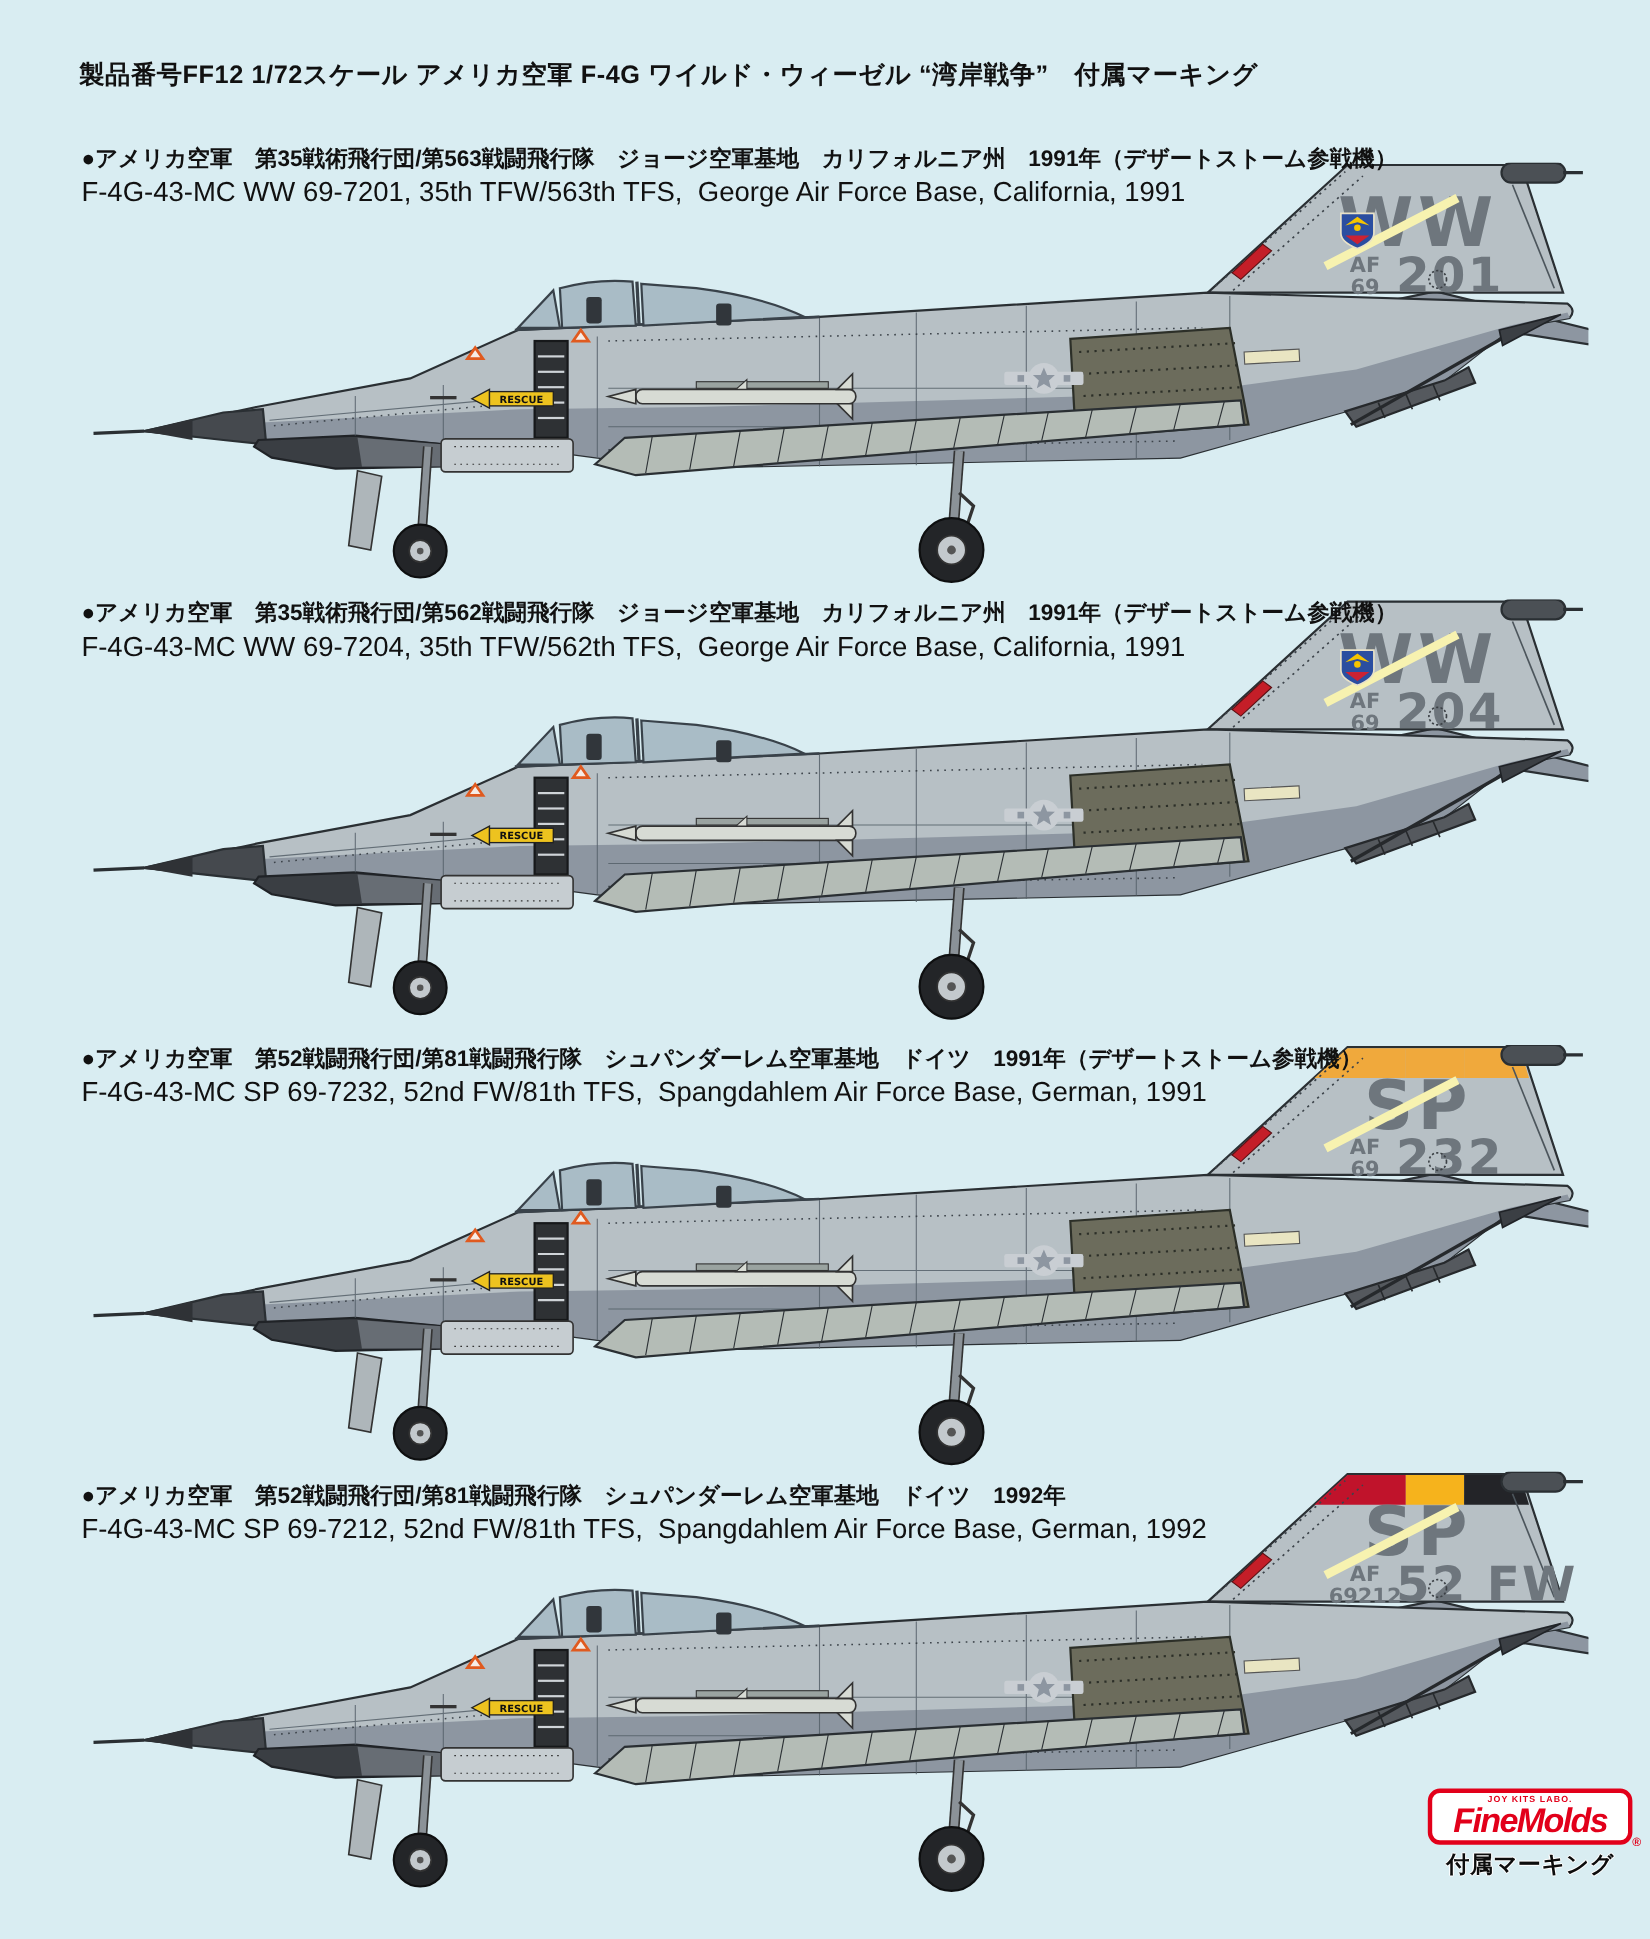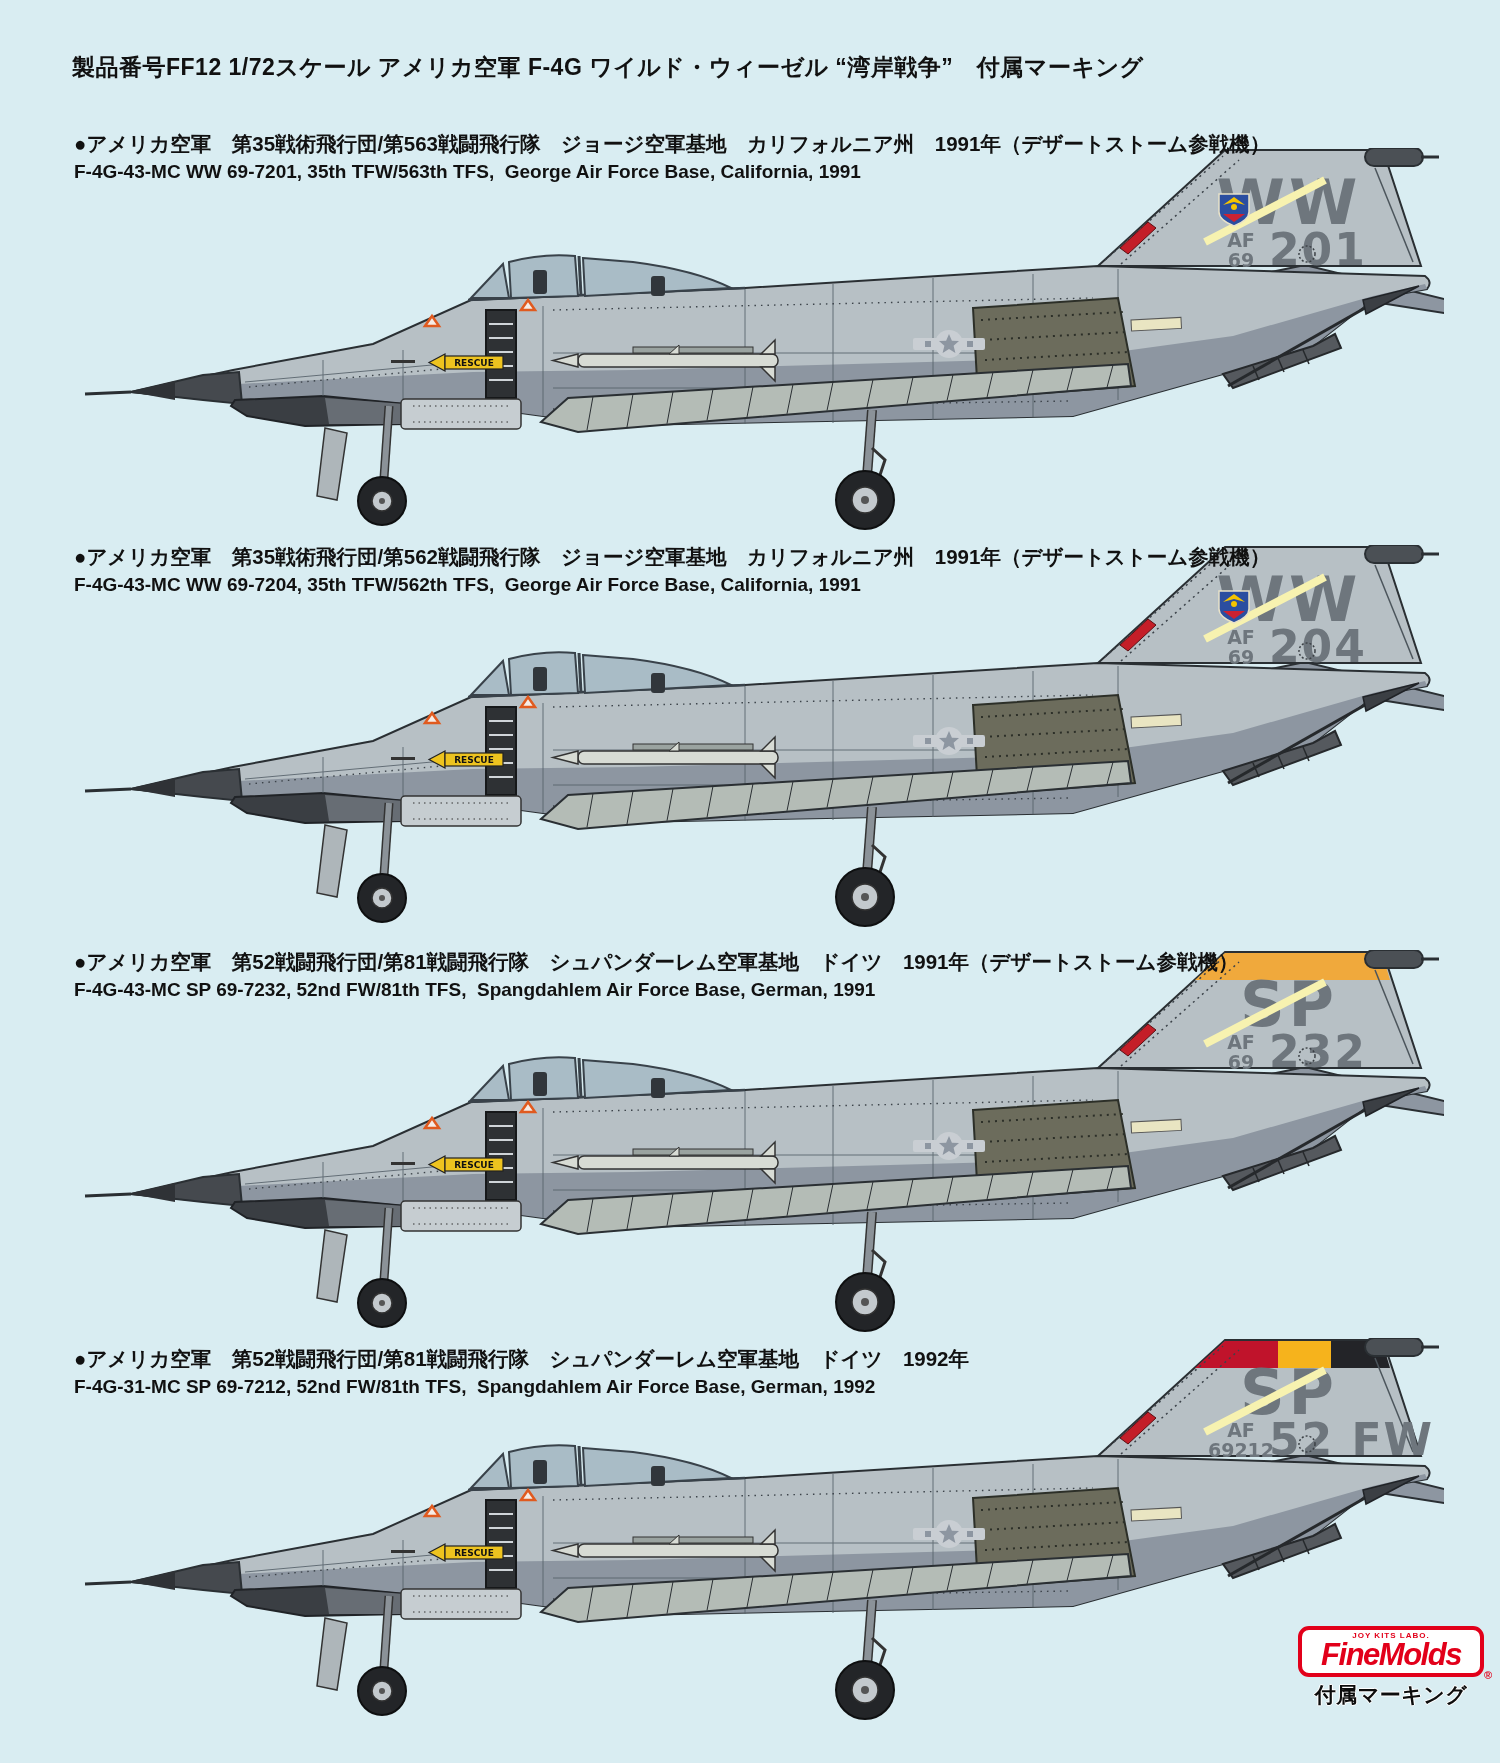--- a/index.html
+++ b/index.html
@@ -8,21 +8,21 @@
     background:#d9edf2;
     font-family:"Liberation Sans","DejaVu Sans",sans-serif;
     color:#111;
   }
   .page-title{
     position:absolute;left:72px;top:52px;margin:0;
     font-size:23px;font-weight:bold;letter-spacing:.5px;white-space:pre;
   }
   section.variant{position:absolute;left:0;width:1276px;height:402px;}
   .h-jp{position:absolute;left:74px;top:0;margin:0;font-size:20.5px;font-weight:bold;white-space:pre;z-index:2;}
-  .h-en{position:absolute;left:74px;top:31px;margin:0;font-size:19px;font-weight:bold;white-space:pre;z-index:2;}
+  .h-en{position:absolute;left:74px;top:31px;margin:0;font-size:25px;font-weight:normal;white-space:pre;z-index:2;}
   .jet-slot{position:absolute;left:72px;width:1372px;height:392px;z-index:1;}
   .jet-svg{display:block;}
   .jet-svg text{font-family:"DejaVu Sans","Liberation Sans",sans-serif;font-weight:bold;}
   .tailtxt{fill:#6e767d;}
   
   .fm-logo{position:absolute;left:1298px;top:1626px;width:186px;text-align:center;}
   .fm-box{
     background:#fff;border:4px solid #e2001a;border-radius:11px;
     padding:1px 4px 3px 4px;position:relative;
   }
@@ -553,21 +553,21 @@
     <rect x="-24" y="-3" width="6" height="6" fill="#8d96a1"></rect>
     <rect x="18" y="-3" width="6" height="6" fill="#8d96a1"></rect>
     <path d="M0,-10 L2.9,-3.2 10,-3 4.6,1.8 6.4,9 0,5 -6.4,9 -4.6,1.8 -10,-3 -2.9,-3.2 Z" fill="#8d96a1"></path>
   </g>
 </svg>
 </div>
 </section>
 
 <section class="variant" style="top:1345px">
   <h2 class="h-jp">●アメリカ空軍　第52戦闘飛行団/第81戦闘飛行隊　シュパンダーレム空軍基地　ドイツ　1992年</h2>
-  <p class="h-en">F-4G-31-MC SP 69-7212, 52nd FW/81th TFS,  Spangdahlem Air Force Base, German, 1992</p>
+  <p class="h-en">F-4G-43-MC SP 69-7212, 52nd FW/81th TFS,  Spangdahlem Air Force Base, German, 1992</p>
   <div class="jet-slot" style="top:-7px">
 <svg class="jet-svg" viewBox="0 0 1370 392" width="1372" height="392" xmlns="http://www.w3.org/2000/svg">
 
   <polygon points="1198,124 1232,117 1375,152 1377,166 1212,140" fill="#8d96a1" stroke="#2a2f33" stroke-width="2"></polygon>
 
   <polygon points="1025,118 1152,2 1310,2 1348,118" fill="#b7c0c5" stroke="#2a2f33" stroke-width="2"></polygon>
 
   <polygon points="1152,3 1205,3 1205,30 1122,30" fill="#c0132b"></polygon>
   <polygon points="1205,3 1258,3 1258,30 1205,30" fill="#f6b31c"></polygon>
   <polygon points="1258,3 1309,3 1317,30 1258,30" fill="#232428"></polygon>

